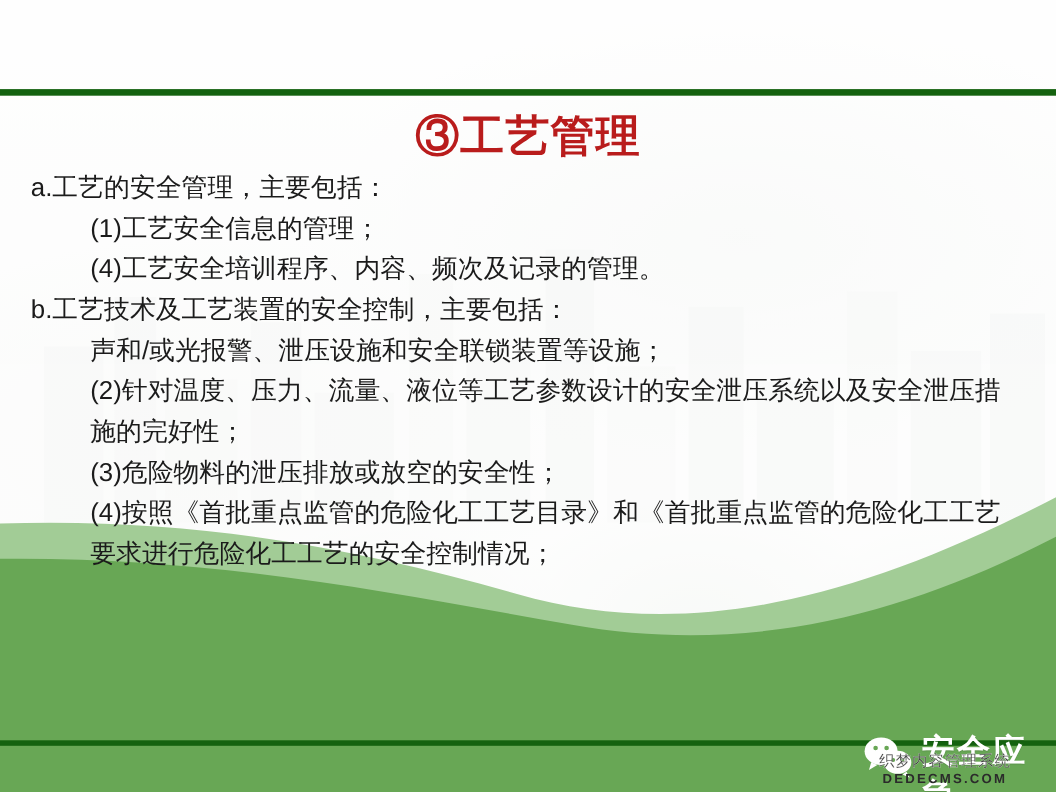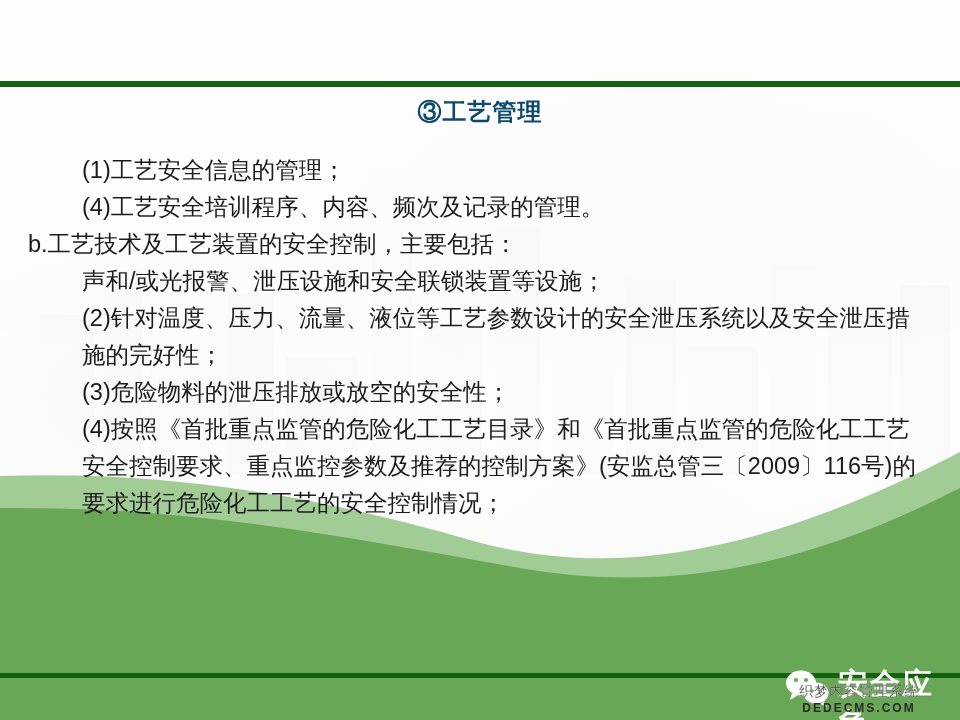--- a/index.html
+++ b/index.html
@@ -89,24 +89,24 @@
   }
   .wave-wrap svg { display: block; }
 
   
   .slide-title {
     position: absolute;
     left: 0;
     top: 96px;
     width: 960px;
     text-align: center;
-    font-size: 24px;
+    font-size: 40px;
     font-weight: 700;
     letter-spacing: 1px;
-    color: #0c4a6e;
+    color: #b91c1c;
     font-family: "Liberation Serif", "DejaVu Serif", serif;
   }
 
   .body-block {
     position: absolute;
     left: 28px;
     top: 152px;
     width: 912px;
   }
   .ln {
@@ -210,29 +210,29 @@
 
       <path d="M0,508 C200,506 360,540 520,568 C680,596 820,560 960,488 L960,720 L0,720 Z" fill="#68a755"></path>
 
       <rect x="0" y="673" width="960" height="5" fill="#14620f"></rect>
     </svg>
   </div>
 
   <div class="slide-title">③工艺管理</div>
 
   <div class="body-block">
+    <div class="ln lvl1">a.工艺的安全管理，主要包括：</div>
     <div class="ln lvl2">(1)工艺安全信息的管理；</div>
     <div class="ln lvl2">(4)工艺安全培训程序、内容、频次及记录的管理。</div>
     <div class="ln lvl1">b.工艺技术及工艺装置的安全控制，主要包括：</div>
     <div class="ln wrap2">声和/或光报警、泄压设施和安全联锁装置等设施；</div>
     <div class="ln lvl2">(2)针对温度、压力、流量、液位等工艺参数设计的安全泄压系统以及安全泄压措</div>
     <div class="ln wrap2">施的完好性；</div>
     <div class="ln lvl2">(3)危险物料的泄压排放或放空的安全性；</div>
     <div class="ln lvl2">(4)按照《首批重点监管的危险化工工艺目录》和《首批重点监管的危险化工工艺</div>
-    <div class="ln wrap2">安全控制要求、重点监控参数及推荐的控制方案》(安监总管三〔2009〕116号)的</div>
     <div class="ln wrap2">要求进行危险化工工艺的安全控制情况；</div>
   </div>
 
   <div class="brand">
     <svg class="wx-logo" viewBox="0 0 48 40" xmlns="http://www.w3.org/2000/svg" aria-hidden="true">
 
       <ellipse cx="17" cy="15" rx="15" ry="12.5" fill="#ffffff"></ellipse>
       <path d="M8 25 L6 32 L13.5 27.5 Z" fill="#ffffff"></path>
       <circle cx="12" cy="12" r="2.1" fill="#68a755"></circle>
       <circle cx="22" cy="12" r="2.1" fill="#68a755"></circle>

